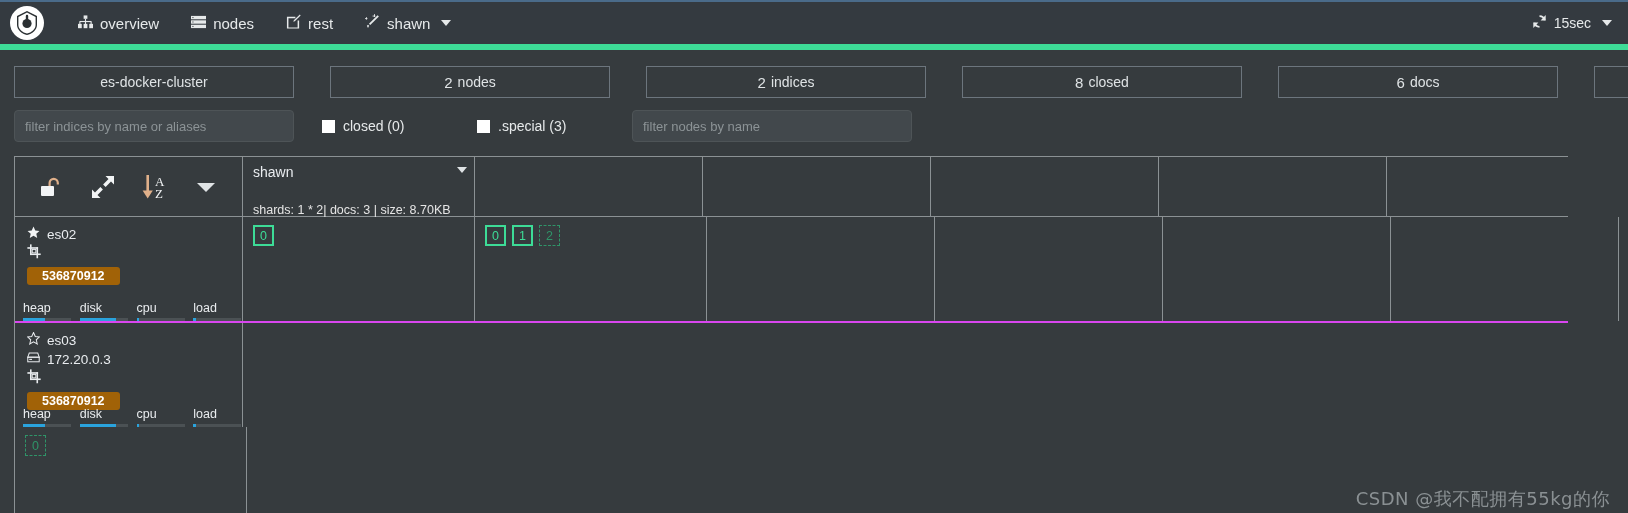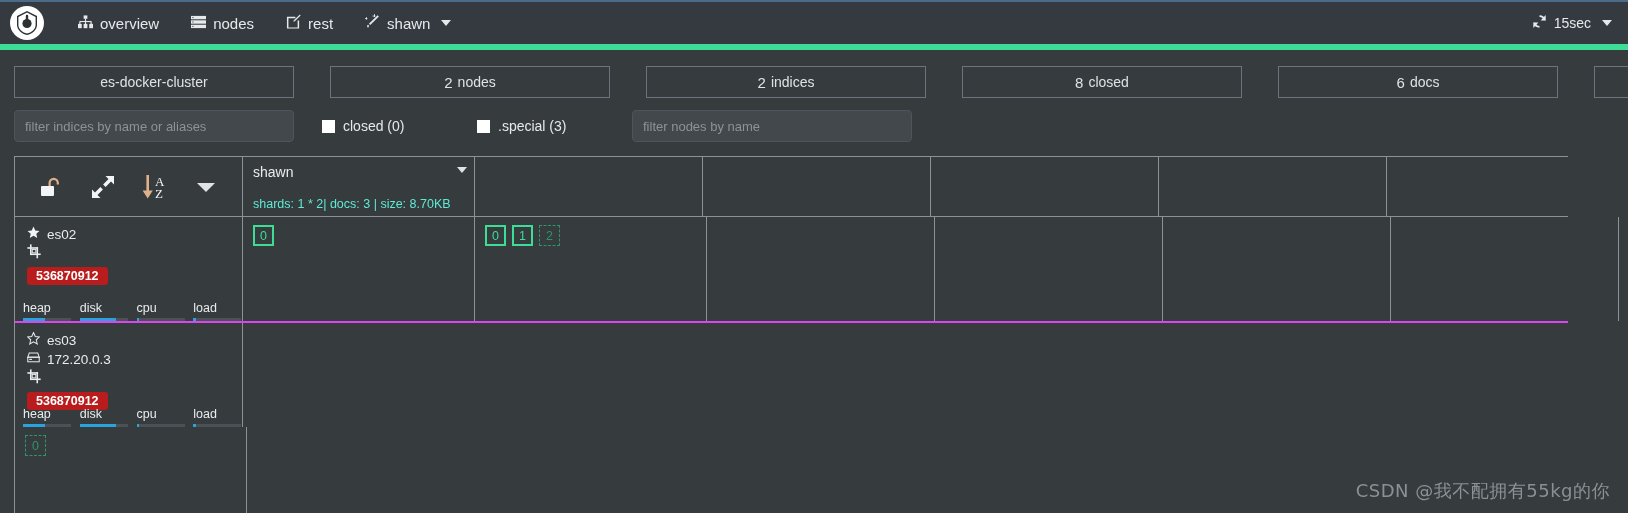--- a/index.html
+++ b/index.html
@@ -144,21 +144,21 @@
     cursor: pointer;
     height: 100%;
   }
 
   
   .idx-head {
     height: 59px;
     padding: 7px 10px 0 10px;
   }
   .idx-name { color: #e9ecef; font-size: 14px; line-height: 17px; }
-  .idx-meta { color: #5eead4; font-size: 12.5px; line-height: 18px; margin-top: 14px; }
+  .idx-meta { color: #e5e5e5; font-size: 12.5px; line-height: 18px; margin-top: 20px; }
   .idx-caret {
     position: absolute;
     right: 7px; top: 10px;
     width: 0; height: 0;
     border-left: 5px solid transparent;
     border-right: 5px solid transparent;
     border-top: 6px solid #dfe3e5;
     cursor: pointer;
   }
 
@@ -171,25 +171,25 @@
   .node-line {
     display: flex; align-items: center;
     gap: 7px;
     color: #e9ecef;
     font-size: 13.5px;
     line-height: 19px;
     padding: 0 12px;
   }
   .node-badge {
     display: inline-block;
-    background: #b91c1c;
+    background: #a16207;
     color: #ffffff;
     font-size: 12.5px;
     font-weight: bold;
-    padding: 2px 9px;
+    padding: 2px 15px;
     border-radius: 3px;
     margin: 3px 0 0 12px;
   }
   .stats-labels {
     position: absolute;
     left: 0; bottom: 0;
     width: 100%;
     display: flex;
   }
   .stat-item {
@@ -231,21 +231,21 @@
   .shard.replica {
     border: 1px dashed #2f9468;
     color: #2f9468;
   }
 
   
   .c-empty { width: 228px; }
 
   .watermark {
     position: absolute;
-    right: 18px; bottom: 10px;
+    right: 18px; bottom: 2px;
     color: #8a9093;
     font-size: 18px;
     letter-spacing: 0.5px;
     font-family: "DejaVu Sans", sans-serif;
   }
 </style>
 </head>
 <body>
 
 <div class="navbar">

